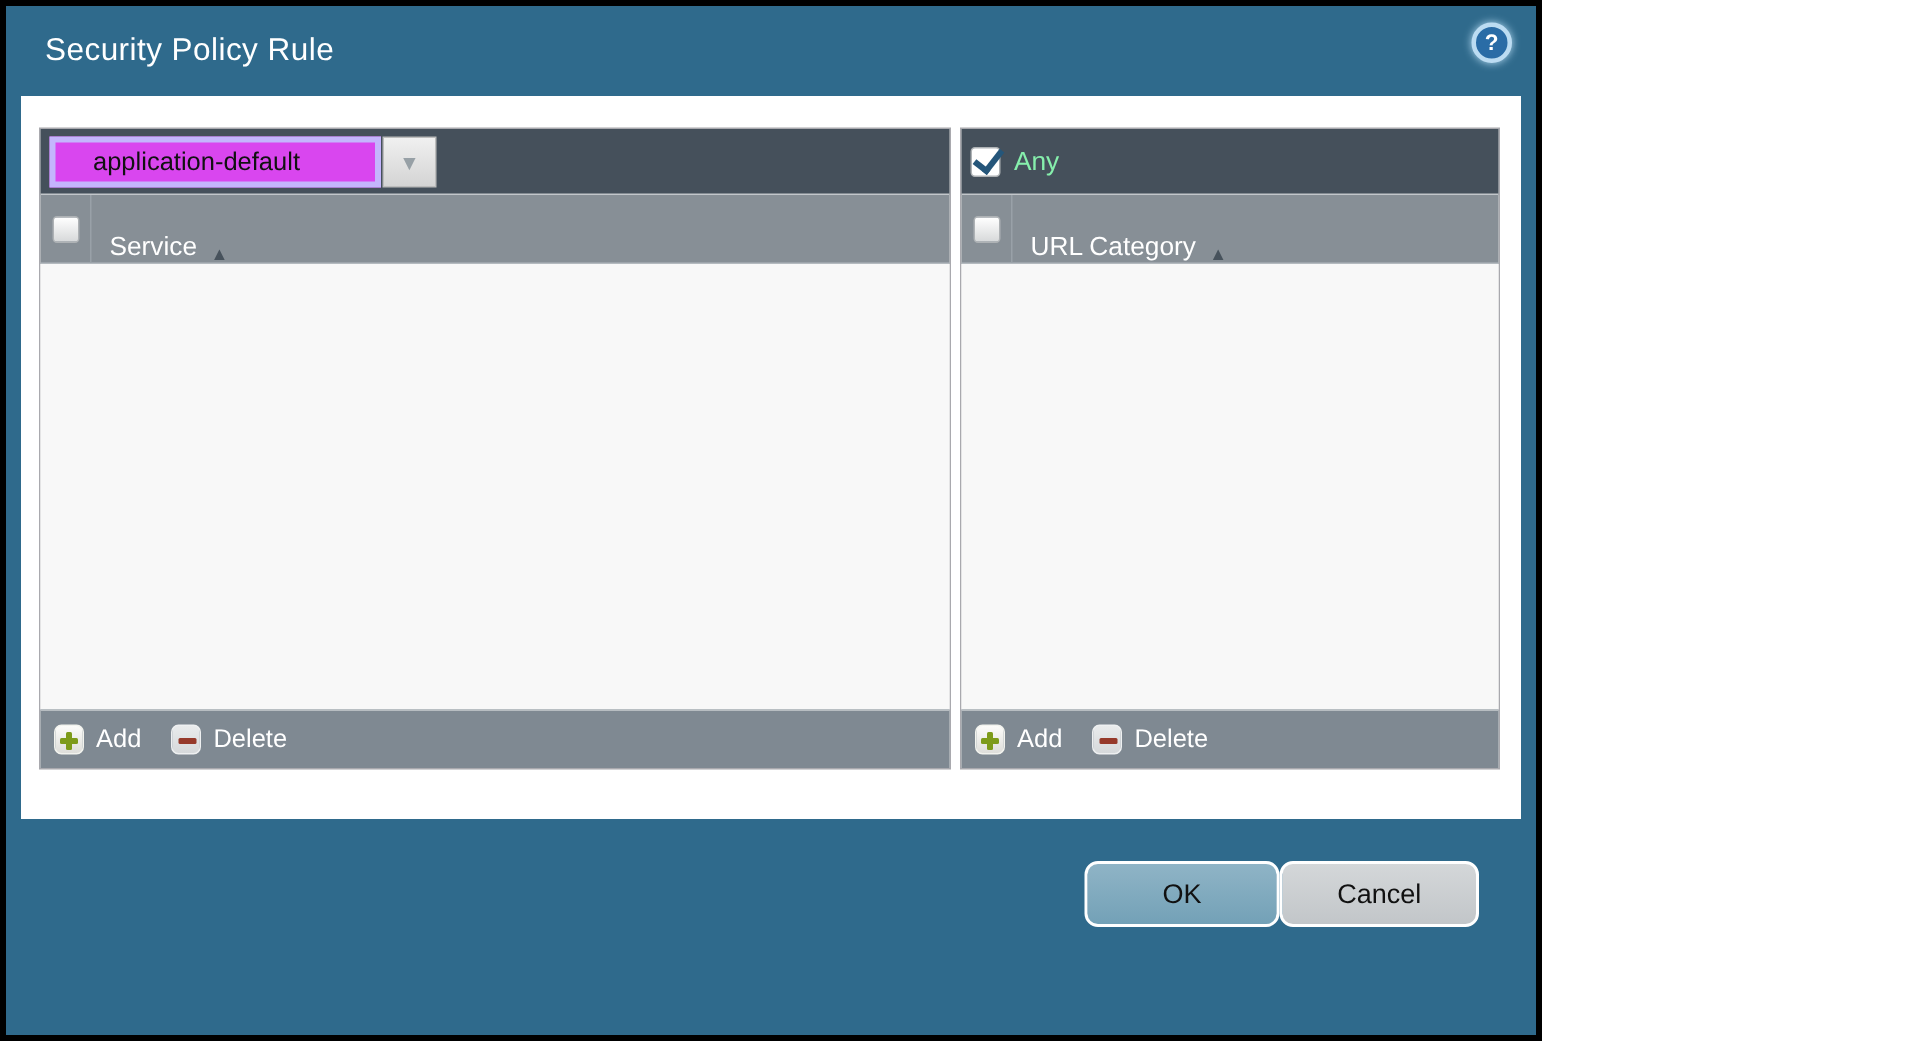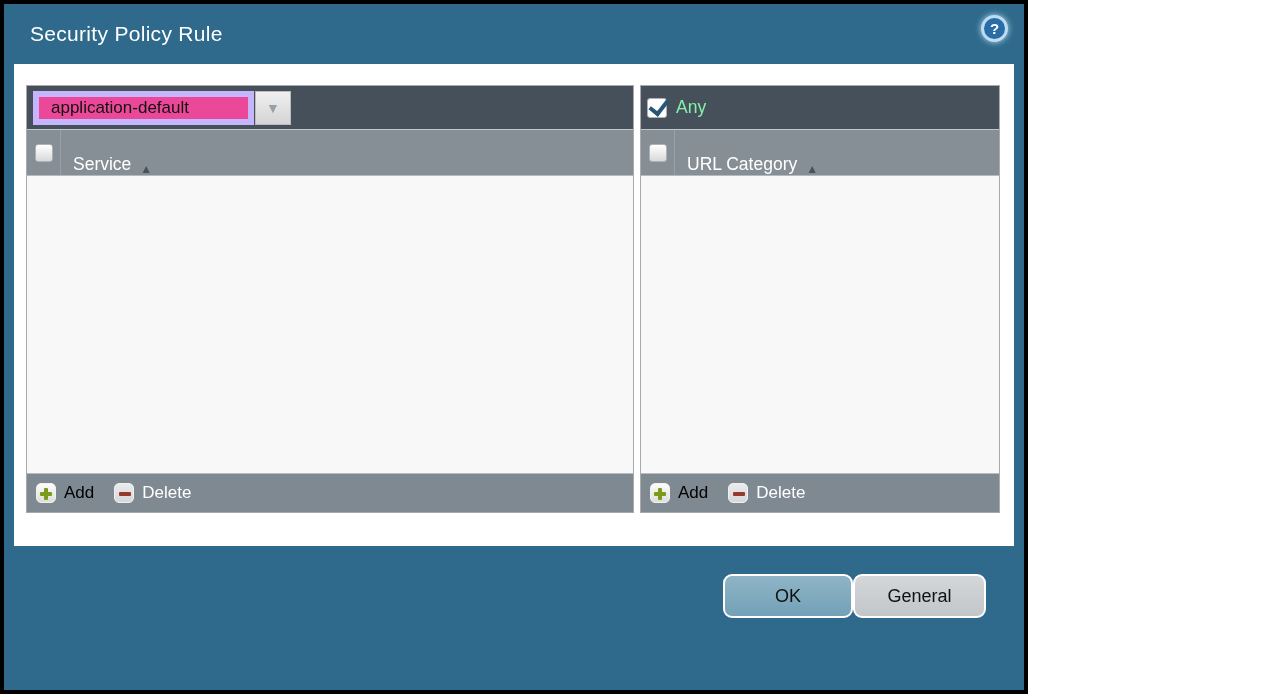--- a/index.html
+++ b/index.html
@@ -57,21 +57,21 @@
   .col-label-cell { display:flex; align-items:flex-end; padding-left:12px; gap:9px; color:#fff; font-size:17.5px; cursor:pointer; }
   .sort-arrow { font-size:12px; color:#47525c; line-height:1; }
 
   .list-body { flex:1; background:#f8f8f8; }
 
   .panel-footer {
     height:39px; flex:0 0 39px; background:#7f8992;
     border-top:1px solid #b7bdc1;
     display:flex; align-items:center; padding-left:9px; gap:20px;
   }
-  .action { display:flex; align-items:center; gap:8px; font-size:17px; color:#000000; cursor:pointer; }
+  .action { display:flex; align-items:center; gap:8px; font-size:17px; color:#ffffff; cursor:pointer; }
   .action.disabled { color:#ffffff; }
 
   
   .icon-sq {
     position:relative; width:20px; height:20px; border-radius:5px;
     background:linear-gradient(#fcfcfa,#dededa);
     border:1px solid #f2f3ee;
   }
   .icon-plus::before { content:""; position:absolute; left:3px; top:8px;  width:12px; height:4px; background:#7d9b1a; border-radius:1px; }
   .icon-plus::after  { content:""; position:absolute; left:7px; top:4px;  width:4px;  height:12px; background:#7d9b1a; border-radius:1px; }
@@ -89,23 +89,23 @@
   .checkbox.checked::after {
     content:""; position:absolute; left:5px; top:-3px;
     width:8px; height:15px;
     border:solid #25567a; border-width:0 4px 4px 0;
     transform:rotate(38deg);
   }
 
   
   .select-wrap { display:flex; align-items:center; }
   .select-input {
-    width:221px; height:34px; background:#ec4899;
-    border:6px solid #c4b5fd; font-size:17px; color:#111;
-    padding:0 12px; display:flex; align-items:center; cursor:text;
+    width:221px; height:34px; background:#d946ef;
+    border:4px solid #c4b5fd; font-size:17px; color:#111;
+    padding:0 25px; display:flex; align-items:center; cursor:text;
   }
   .select-btn {
     width:36px; height:34px; margin-left:1px;
     background:linear-gradient(#f0f0f0,#d4d4d4);
     border:1px solid #bcbcbc;
     display:flex; align-items:center; justify-content:center; cursor:pointer;
   }
   .select-btn .arrow { font-size:14px; color:#97a0a6; line-height:1; }
 
   .any-row-label { color:#86efac; font-size:17.5px; margin-left:9px; }
@@ -188,16 +188,16 @@
           <span class="icon-sq icon-minus"></span>
           <span>Delete</span>
         </div>
       </div>
     </div>
 
   </div>
 
   <div class="dialog-buttons">
     <div class="btn ok">OK</div>
-    <div class="btn cancel">General</div>
+    <div class="btn cancel">Cancel</div>
   </div>
 
 </div>
 
 </body></html>

